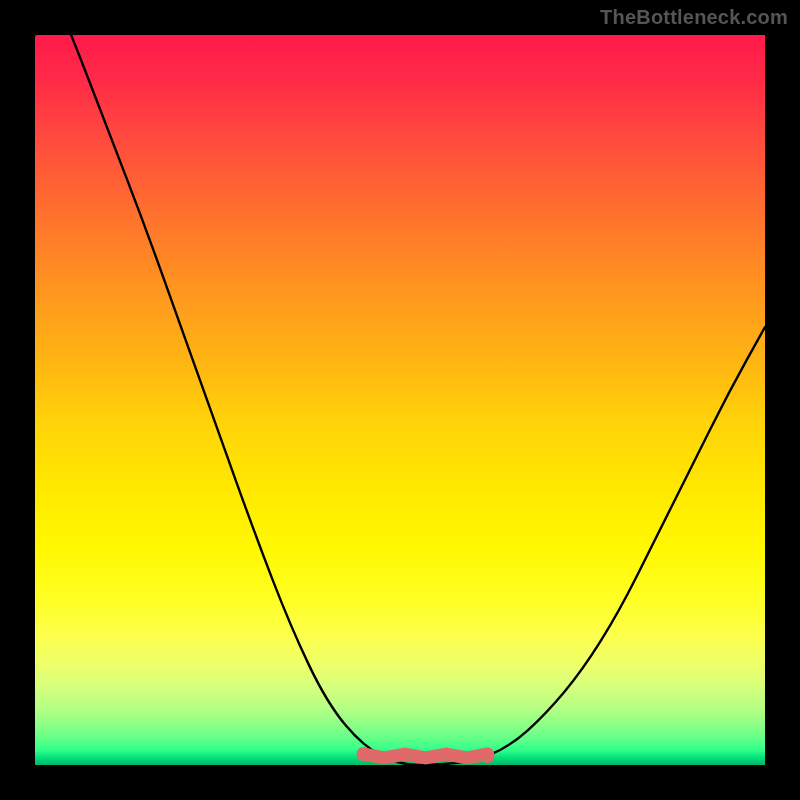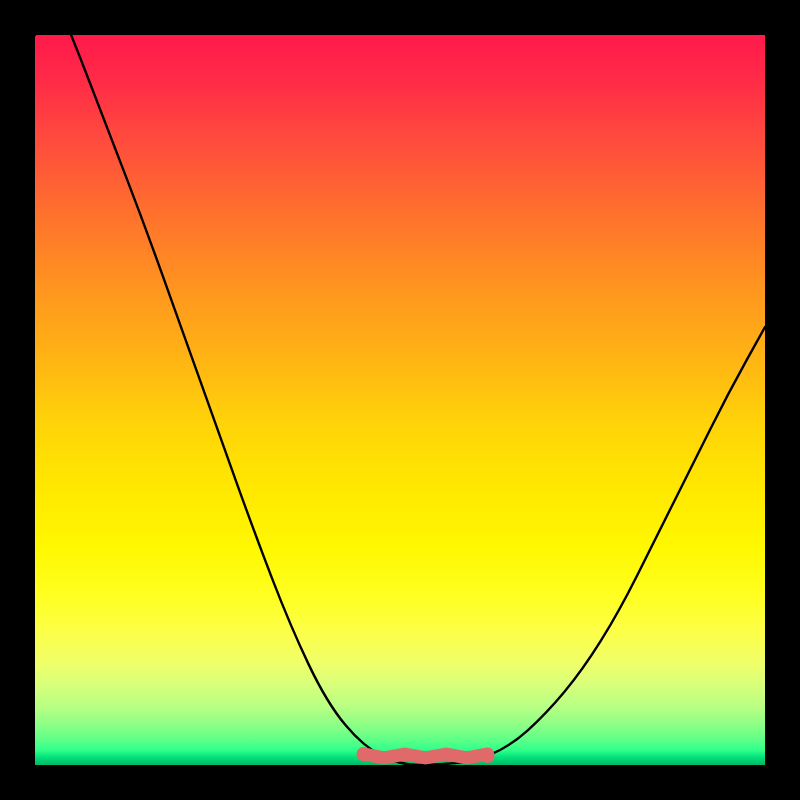--- a/index.html
+++ b/index.html
@@ -73,13 +73,14 @@
 <div class="chart-container">
   <div class="plot-area">
     <div class="gradient-bg"></div>
     <svg class="curve-svg" viewBox="0 0 730 730" preserveAspectRatio="none">
       <path fill="none" stroke="#000" stroke-width="2.4" stroke-linecap="round" d="M 0 0 Q 0 -87.60000000000002 18.25 -43.80000000000001 Q 36.5 0 54.75 47.44999999999999 Q 73 94.89999999999998 91.25 142.34999999999997 Q 109.5 189.79999999999995 127.75 240.89999999999998 Q 146 292 164.25 343.1 Q 182.5 394.2 200.75 445.29999999999995 Q 219 496.4 237.25 543.8499999999999 Q 255.49999999999997 591.3 273.75 629.625 Q 292 667.95 310.25 689.85 Q 328.5 711.75 346.75 720.875 Q 365 730 383.25 730 Q 401.50000000000006 730 419.75 728.175 Q 438 726.35 456.25 719.05 Q 474.5 711.75 492.75 695.325 Q 510.99999999999994 678.9 529.25 657 Q 547.5 635.1 565.75 605.9000000000001 Q 584 576.7 602.25 540.2 Q 620.5 503.7 638.75 467.20000000000005 Q 657 430.70000000000005 675.25 394.20000000000005 Q 693.5 357.7 711.75 324.85 T 730 292"></path>
       <path fill="none" stroke="#e06a6a" stroke-width="13" stroke-linecap="round" d="M 328.5 719 L 349.18333333333334 723 L 369.8666666666667 719 L 390.55 723 L 411.23333333333335 719 L 431.9166666666667 723 L 452.6 719"></path>
       <circle r="7" fill="#e06a6a" cx="328.5" cy="719"></circle>
       <circle r="7" fill="#e06a6a" cx="452.6" cy="721"></circle>
     </svg>
   </div>
+  <div class="watermark">TheBottleneck.com</div>
 </div>
 
 </body></html>

